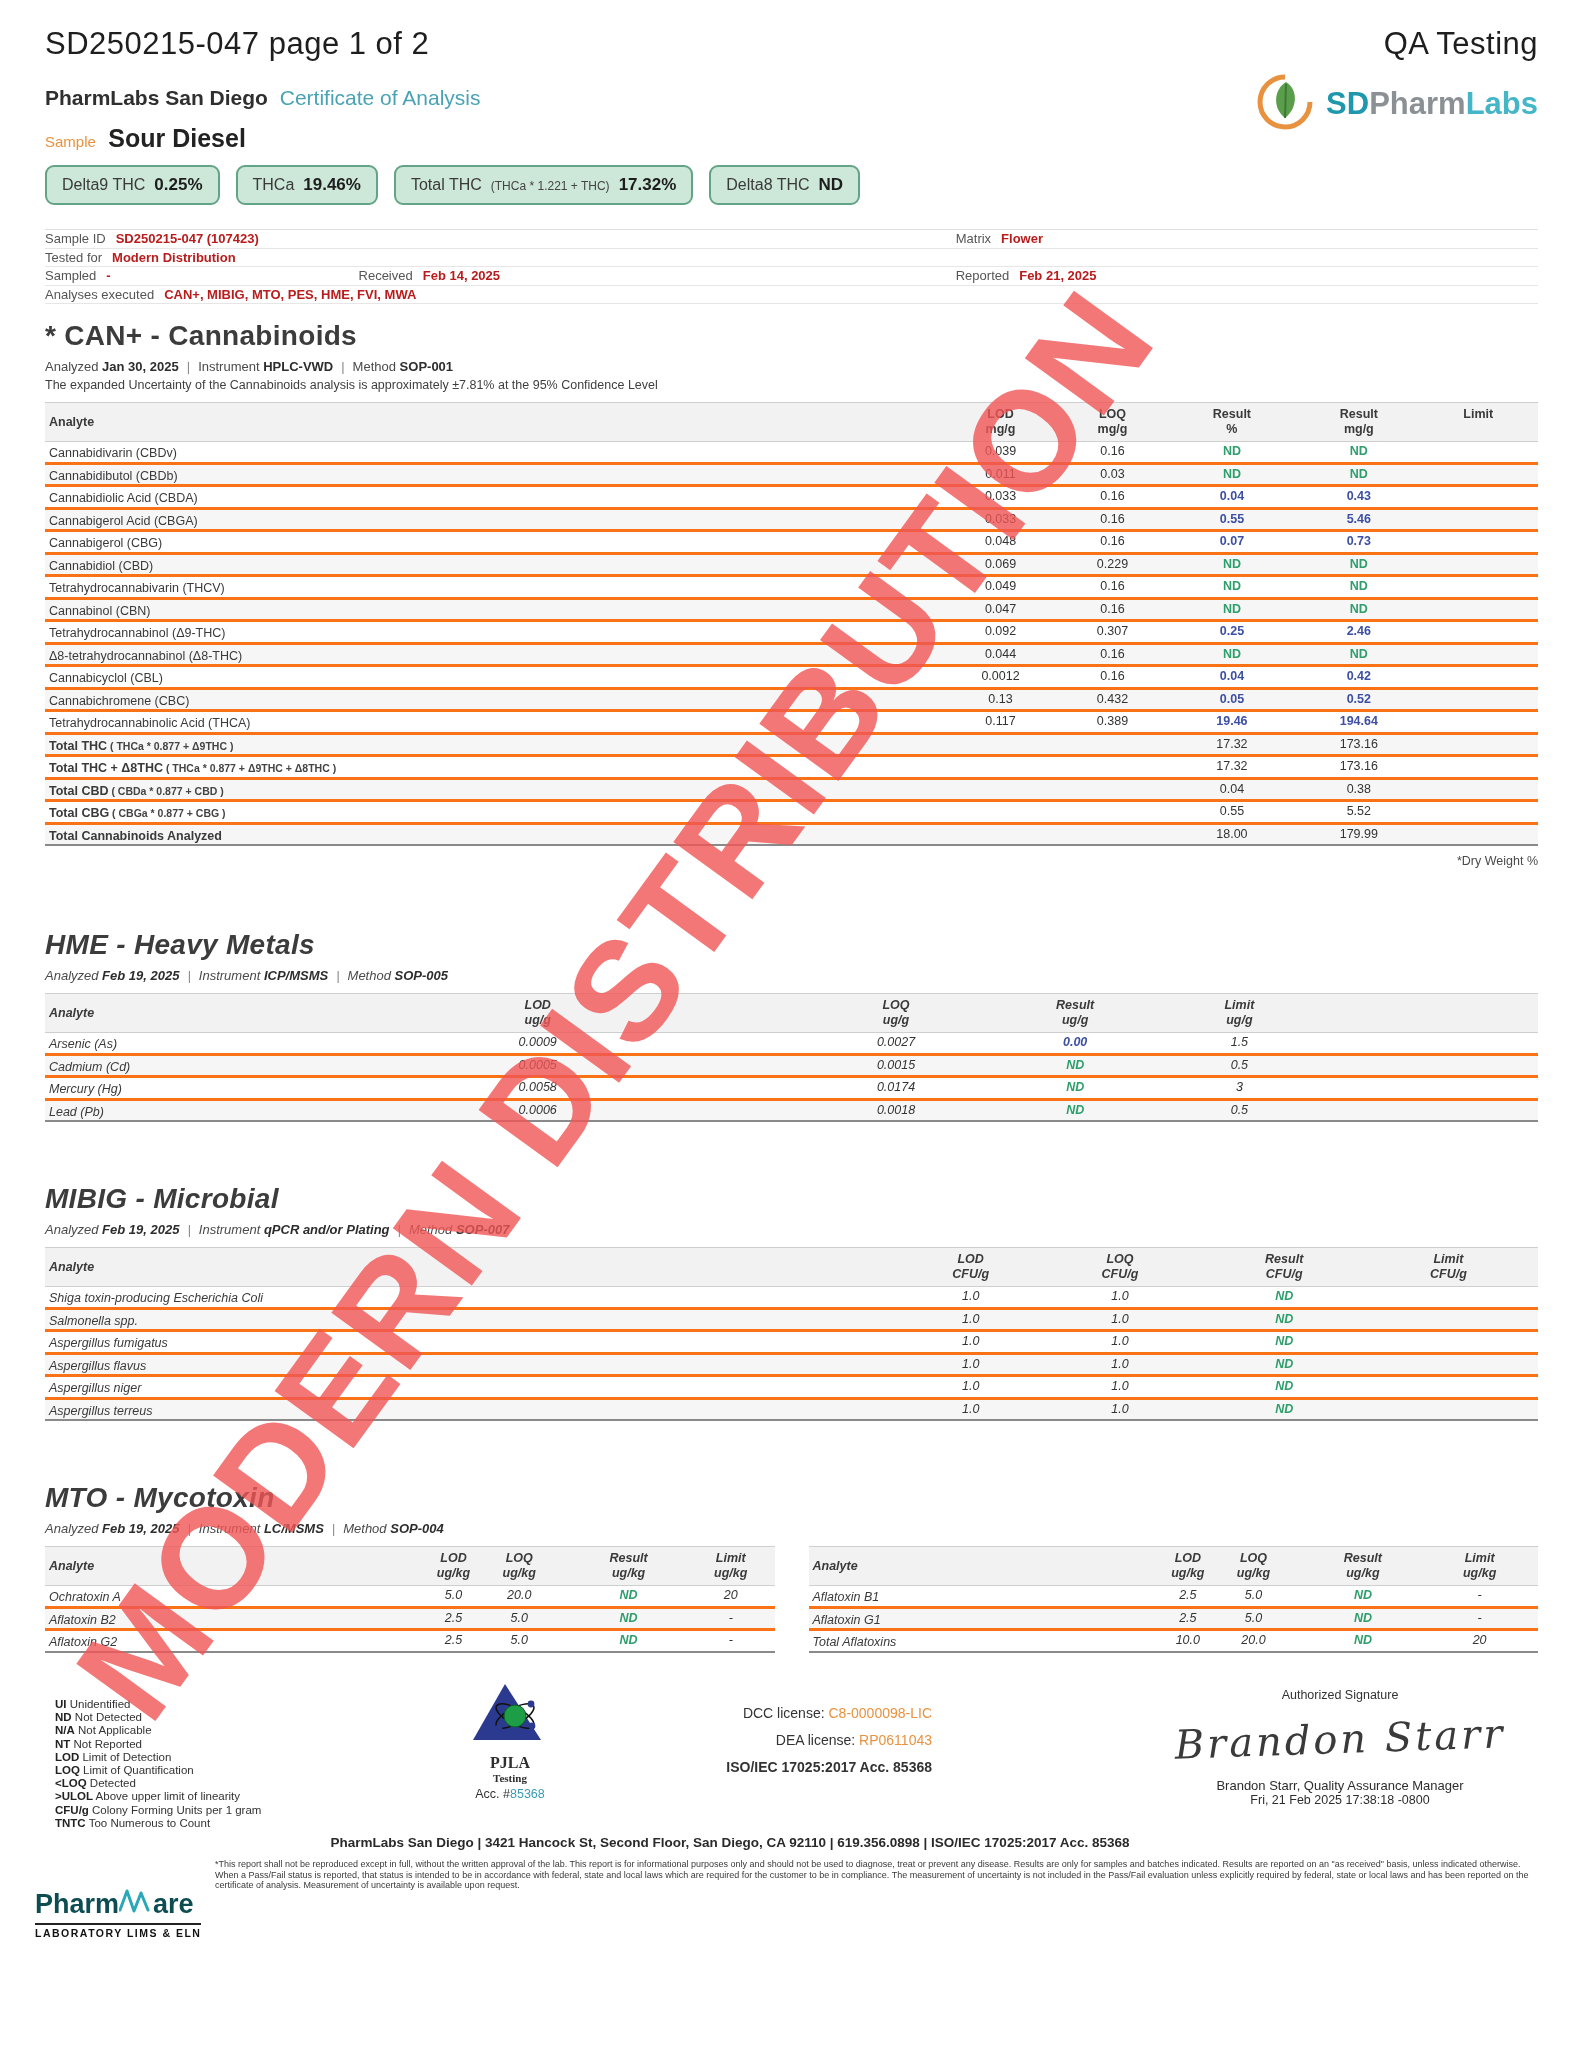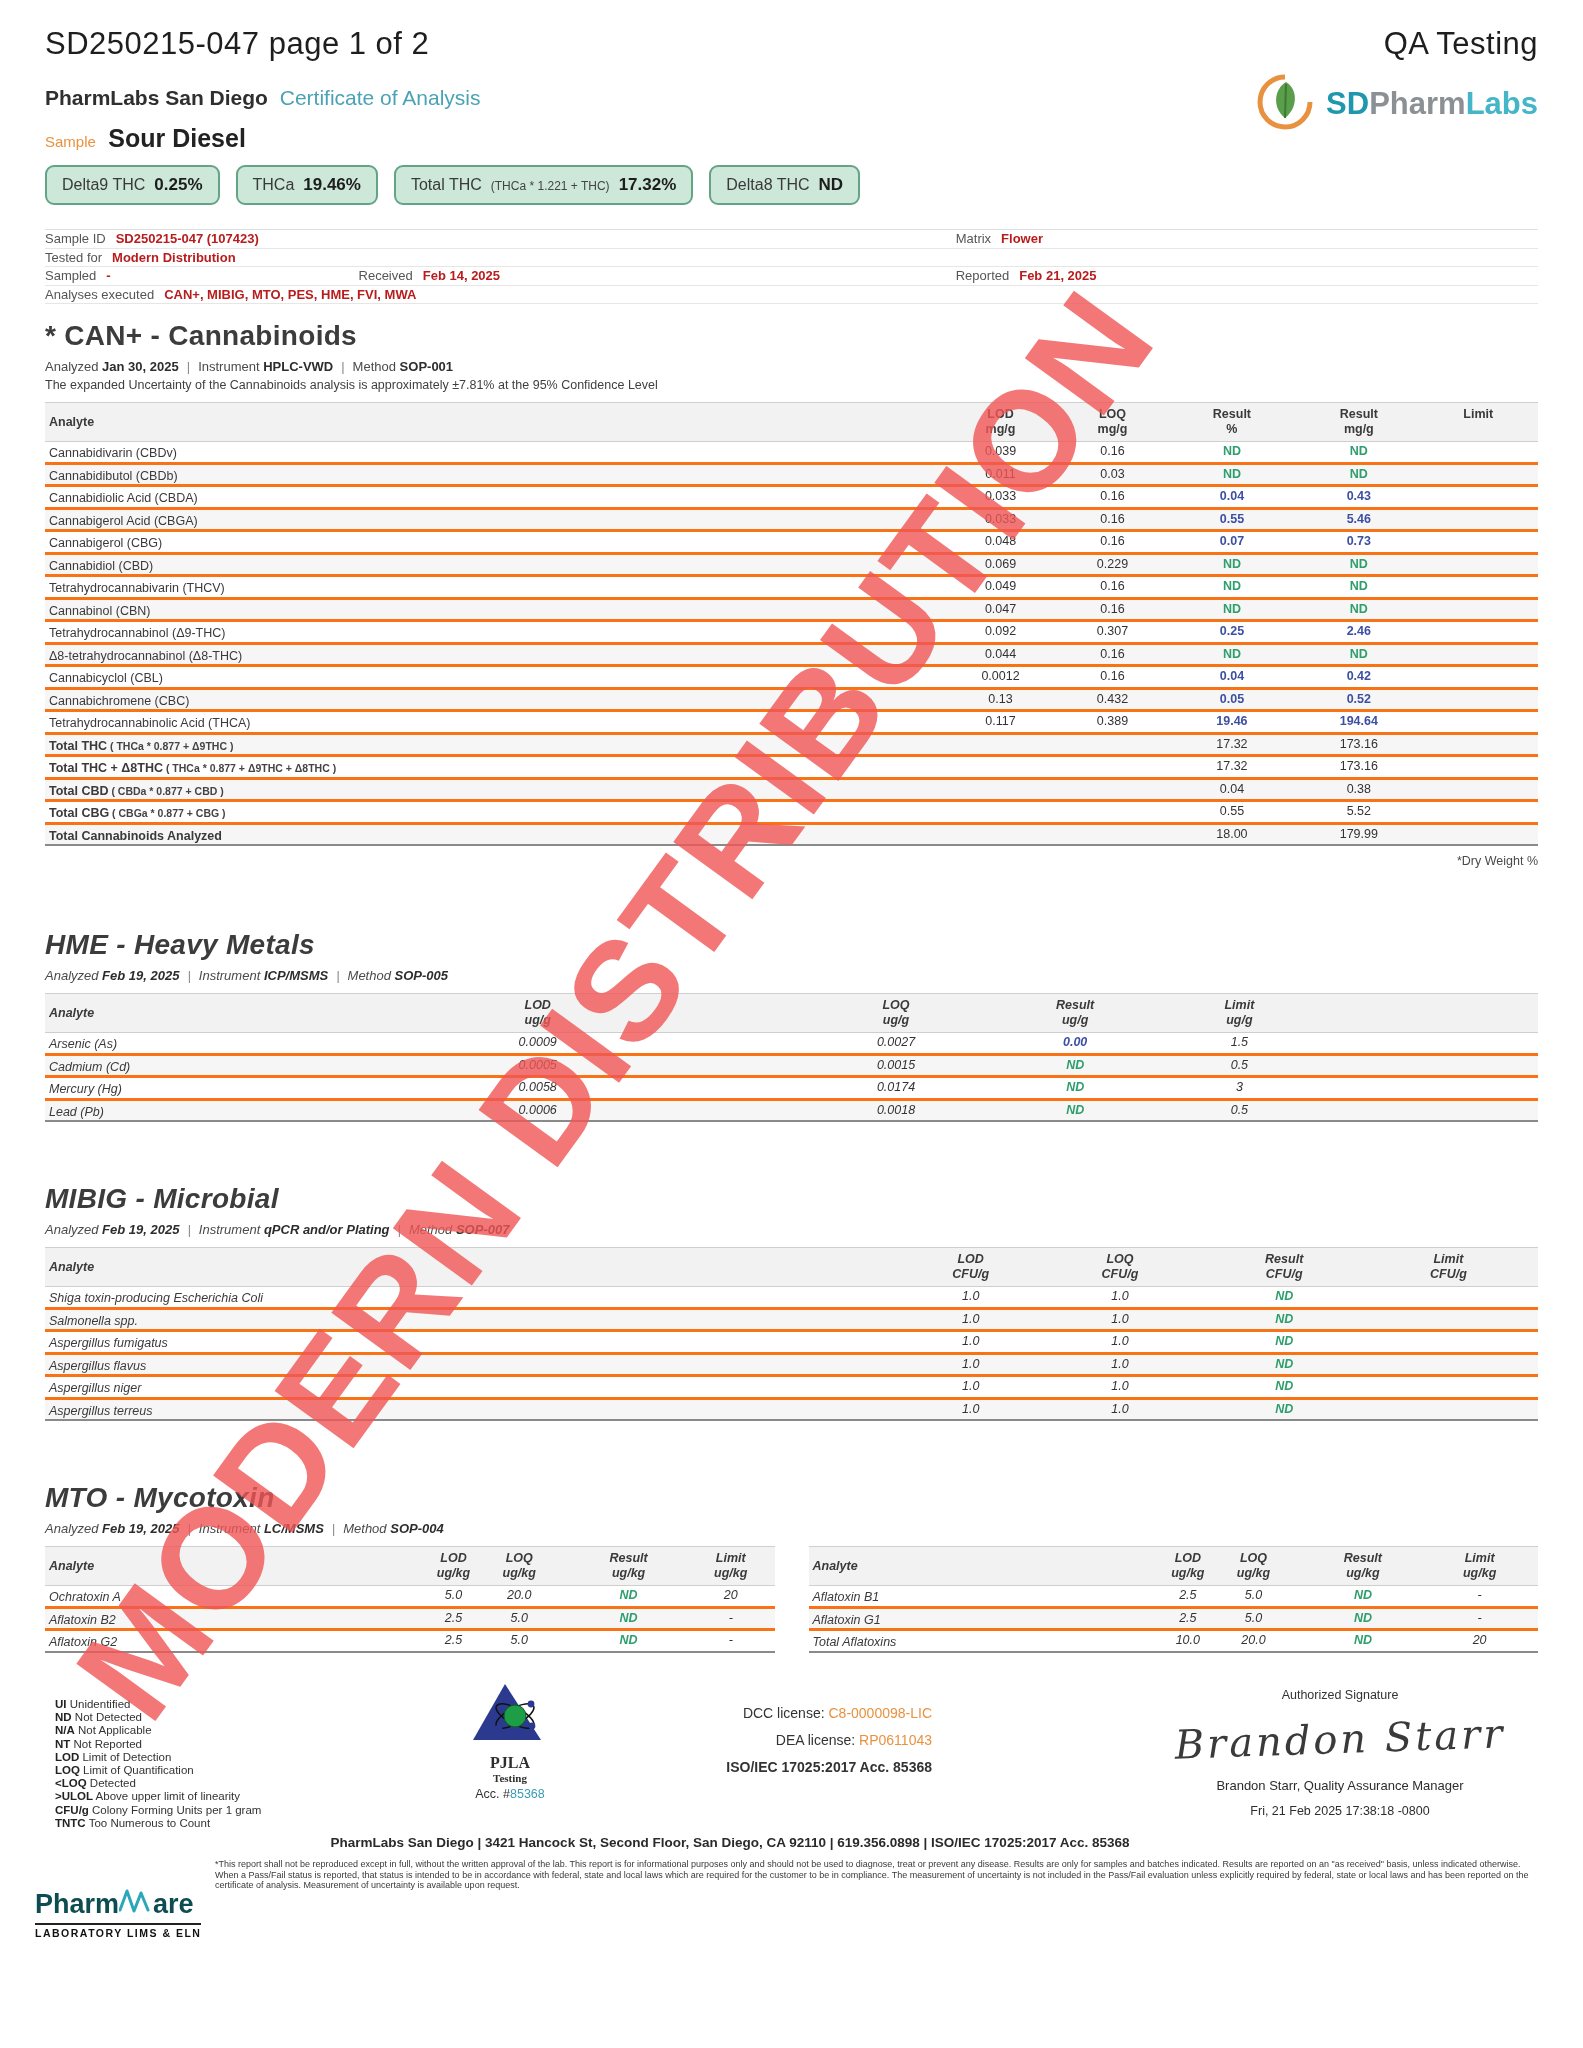--- a/index.html
+++ b/index.html
@@ -74,21 +74,21 @@
   .pjla-acc .accnum{color:#3a9ab5;}
   .licenses{position:absolute;left:612px;top:1705px;width:320px;text-align:right;font-size:14px;color:#333;}
   .licenses div{margin-bottom:11px;}
   .orange{color:#e8923f;}
   .lic-iso{font-weight:bold;color:#333;}
   .sig{position:absolute;left:1100px;top:1688px;width:480px;text-align:center;}
   .sig-label{font-size:12.5px;color:#333;}
   .sig-script{font-family:"DejaVu Serif",serif;font-style:italic;font-size:40px;color:#3a3a3a;
               margin-top:14px;transform:rotate(-2deg);letter-spacing:3px;}
   .sig-name{font-size:13px;color:#2d2d2d;margin-top:16px;}
-  .sig-date{font-size:12.5px;color:#2d2d2d;margin-top:11px;}
+  .sig-date{font-size:12.5px;color:#2d2d2d;margin-top:0;}
   .address{position:absolute;left:45px;top:1835px;width:1370px;text-align:center;
            font-size:13.5px;font-weight:bold;color:#2a2a2a;}
   .disclaimer{position:absolute;left:215px;top:1859px;width:1330px;font-size:9px;line-height:10.5px;color:#3a3a3a;}
   .pharmware{position:absolute;left:35px;top:1888px;}
   .pw-name{font-size:27px;font-weight:bold;color:#0d4d52;display:flex;align-items:center;}
   .pw-sub{font-size:10.5px;font-weight:bold;color:#111;letter-spacing:1.5px;border-top:2px solid #222;
           margin-top:2px;padding-top:2px;text-align:center;}
 </style>
 </head>
 <body>

